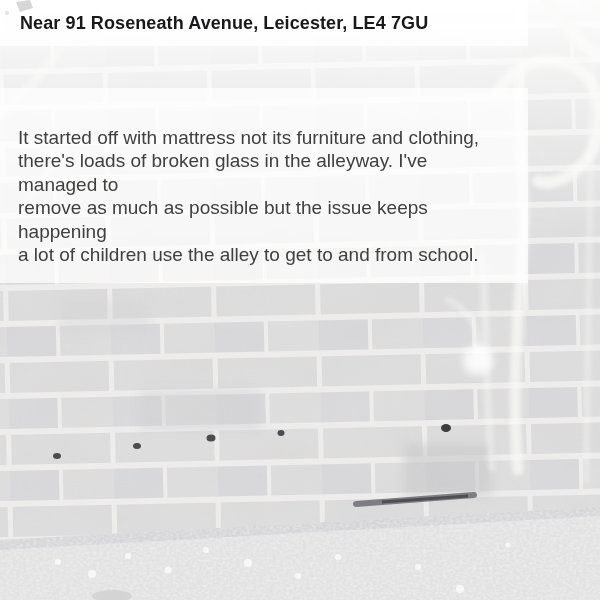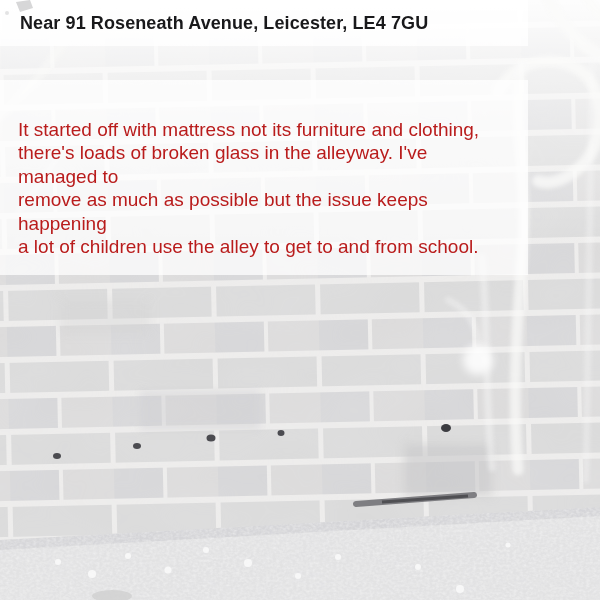--- a/index.html
+++ b/index.html
@@ -11,23 +11,23 @@
   .stage{position:relative;width:528px;height:600px;}
   .photo{position:absolute;top:0;left:0;width:600px;height:600px;display:block;}
   .banner{
     position:absolute;top:0;left:0;right:0;height:46px;
     background:rgba(255,255,255,0.80);
     color:#19191b;font-weight:bold;font-size:18px;
     padding:13px 20px 0;box-sizing:border-box;
     letter-spacing:0.1px;
   }
   .desc{
-    position:absolute;top:80px;left:0;right:0;
+    position:absolute;top:88px;left:0;right:0;
     background:rgba(255,255,255,0.74);
-    color:#b91c1c;font-size:19px;line-height:23.5px;
+    color:#404040;font-size:19px;line-height:23.5px;
     padding:14px 18px 16px;box-sizing:border-box;
     white-space:pre-line;
   }
 </style>
 </head>
 <body>
 
 <div class="stage">
 
   <svg class="photo" viewBox="0 0 600 600" width="600" height="600" aria-hidden="true">

